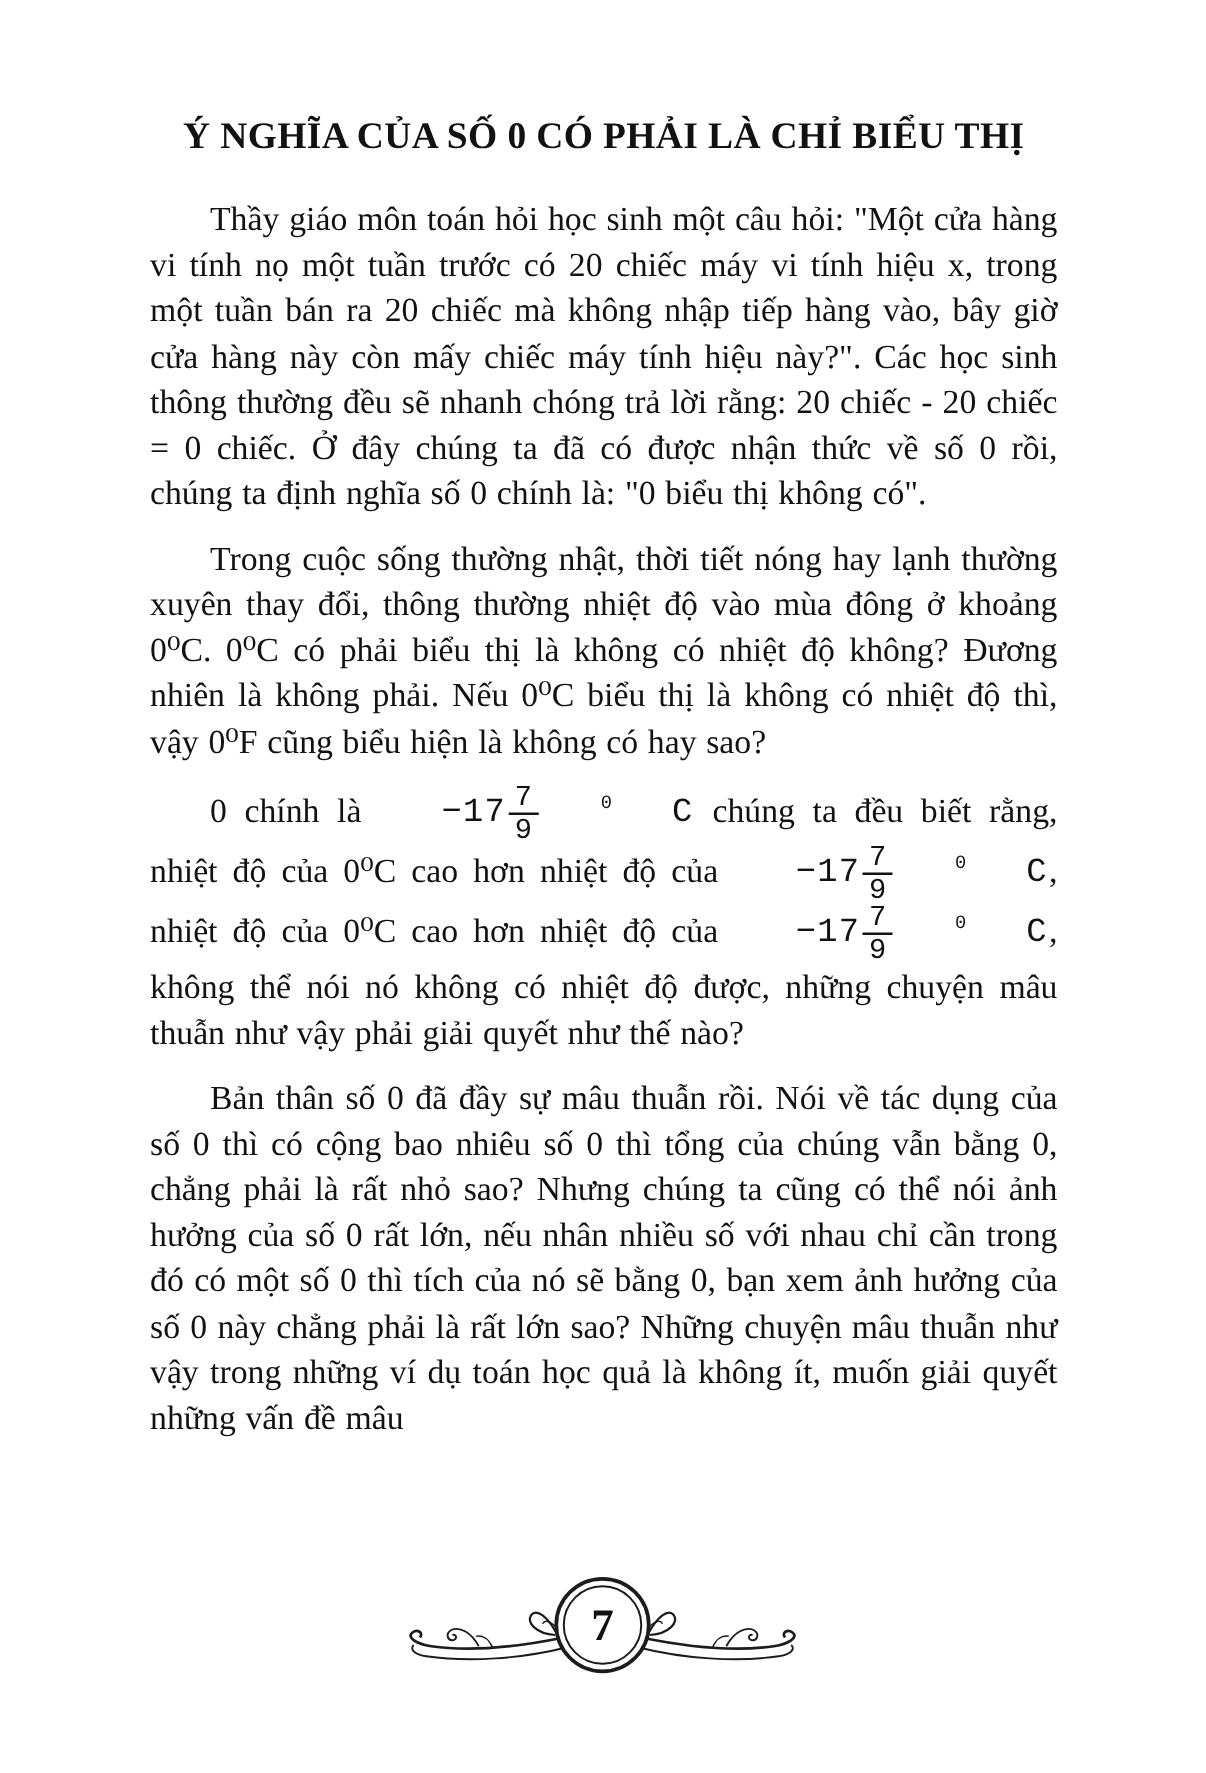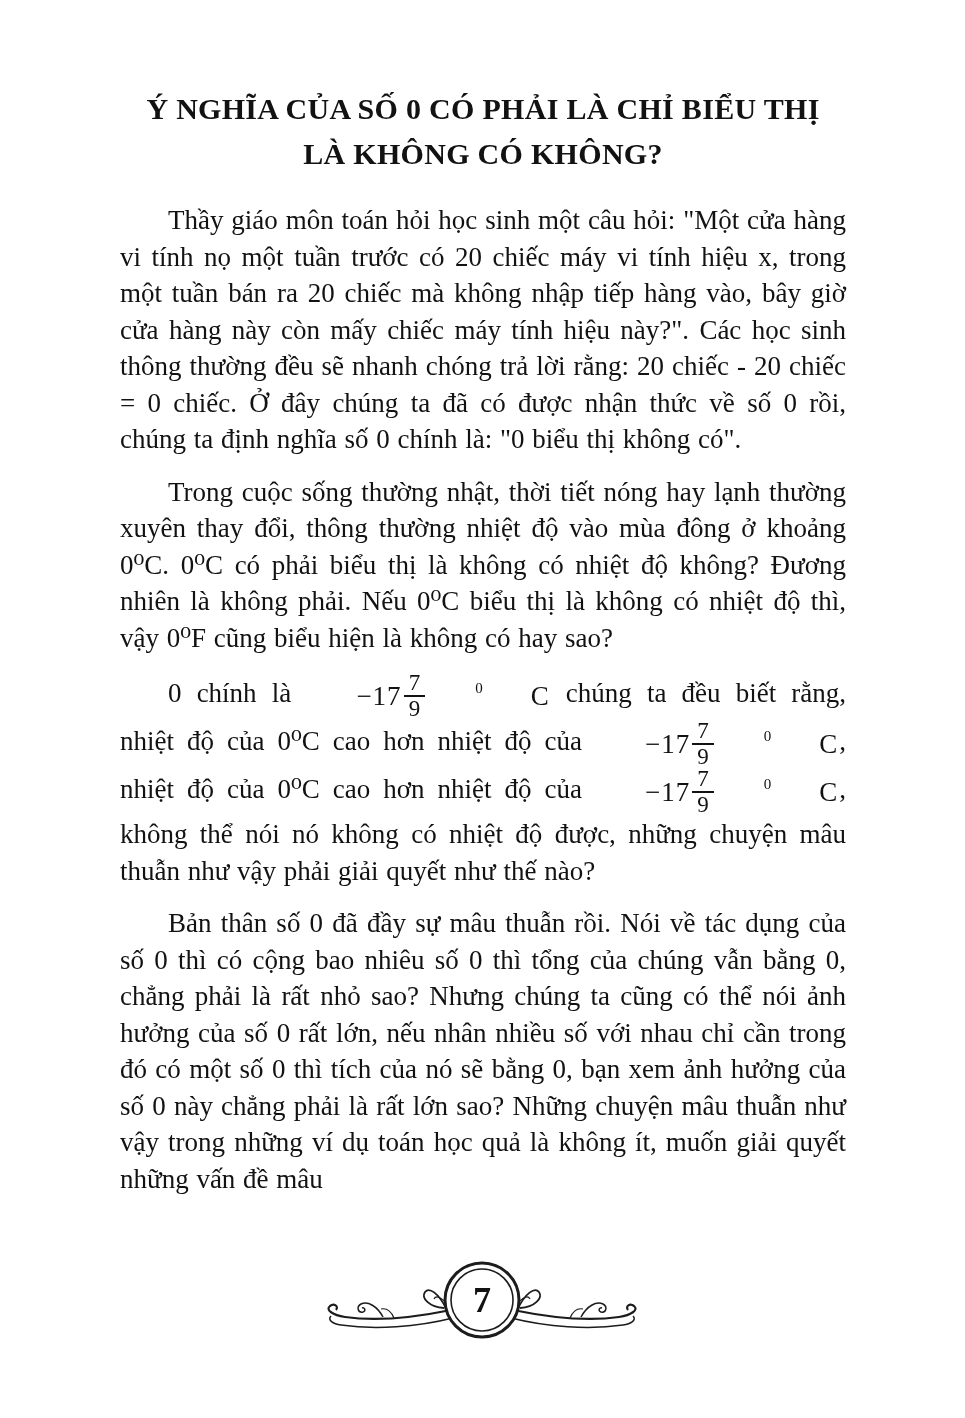--- a/index.html
+++ b/index.html
@@ -39,20 +39,21 @@
     margin: 16px;
     word-spacing: 1px;
   }
   
   .mixedfrac {
     white-space: nowrap;
     display: inline-flex;
     align-items: center;
     vertical-align: middle;
     margin: 0 2px;
+    font-family: Liberation Mono, monospace;
   }
   .mf-whole {
     letter-spacing: 1px;
     padding-right: 2px;
   }
   .mf-stack {
     display: inline-flex;
     flex-direction: column;
     align-items: center;
   }
@@ -79,21 +80,20 @@
     height: 100px;
   }
 </style>
 </head>
 <body>
 
 <div class="page">
   <div class="content">
     <h1 class="title">
       <span class="tl">Ý NGHĨA CỦA SỐ 0 CÓ PHẢI LÀ CHỈ BIỂU THỊ</span>
-      <span class="tl">LÀ KHÔNG CÓ KHÔNG?</span>
     </h1>
     <p class="body">Thầy giáo môn toán hỏi học sinh một câu hỏi: "Một cửa hàng vi tính nọ một tuần trước có 20 chiếc máy vi tính hiệu x, trong một tuần bán ra 20 chiếc mà không nhập tiếp hàng vào, bây giờ cửa hàng này còn mấy chiếc máy tính hiệu này?". Các học sinh thông thường đều sẽ nhanh chóng trả lời rằng: 20 chiếc - 20 chiếc = 0 chiếc. Ở đây chúng ta đã có được nhận thức về số 0 rồi, chúng ta định nghĩa số 0 chính là: "0 biểu thị không có".</p>
     <p class="body">Trong cuộc sống thường nhật, thời tiết nóng hay lạnh thường xuyên thay đổi, thông thường nhiệt độ vào mùa đông ở khoảng 0⁰C. 0⁰C có phải biểu thị là không có nhiệt độ không? Đương nhiên là không phải. Nếu 0⁰C biểu thị là không có nhiệt độ thì, vậy 0⁰F cũng biểu hiện là không có hay sao?</p>
     <p class="body rich">0 chính là <span class="mixedfrac">
           <span class="mf-whole">−17</span>
           <span class="mf-stack">
             <span class="mf-num">7</span>
             <span class="mf-den">9</span>
           </span>
           <span class="mf-deg">0</span>

